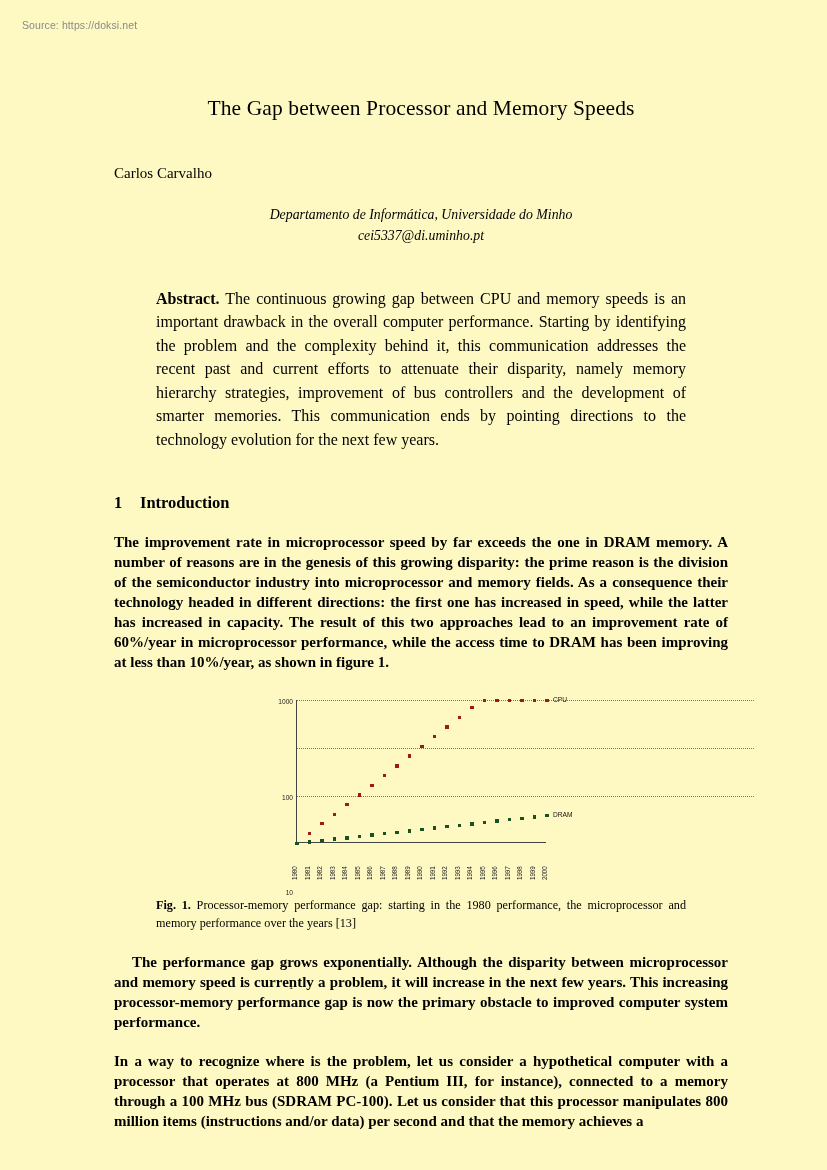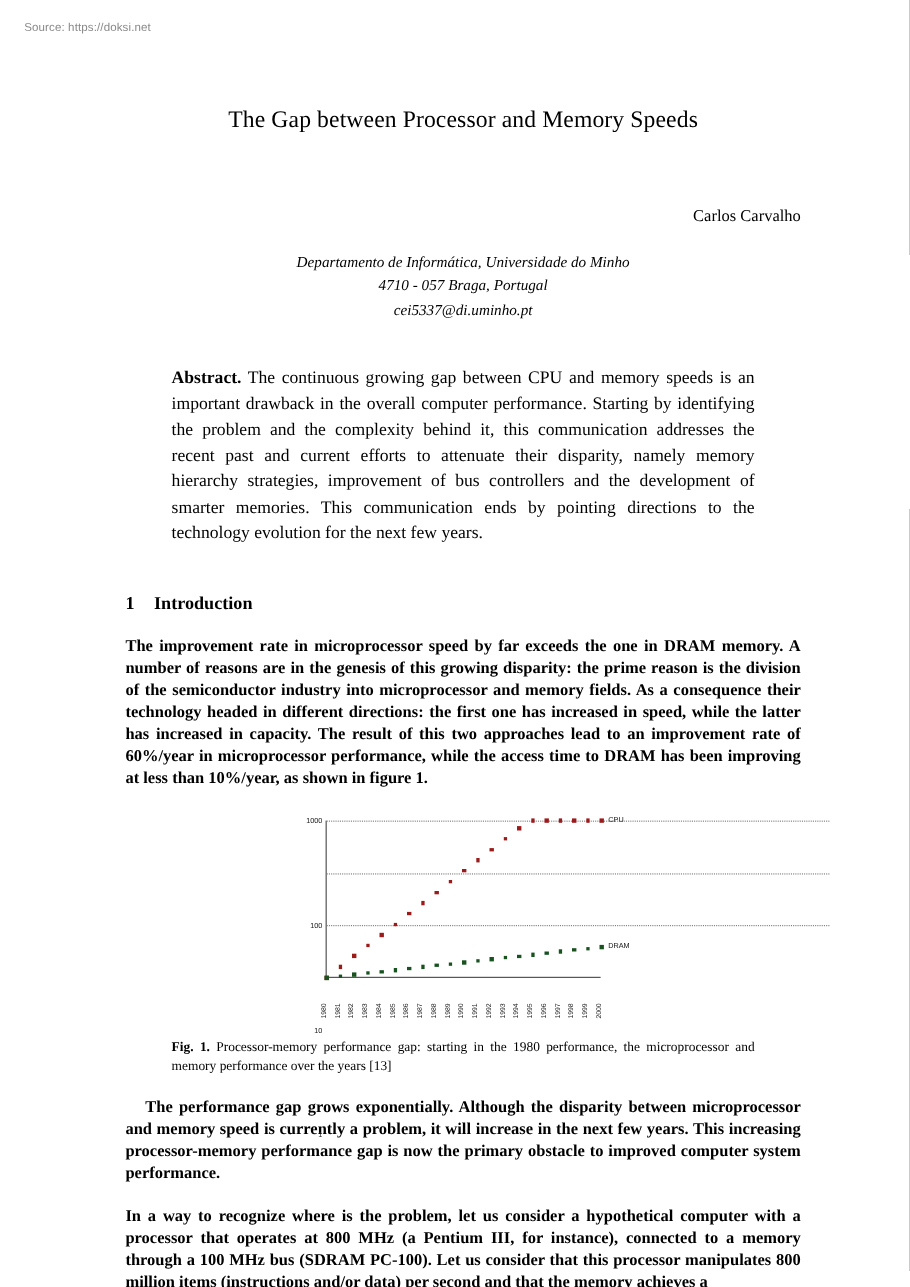--- a/index.html
+++ b/index.html
@@ -7,21 +7,21 @@
     padding: 0;
     background: #8d8d8d;
   }
   body {
     font-family: "Liberation Serif", serif;
   }
   .page {
     position: relative;
     width: 827px;
     height: 1170px;
-    background: #ffffff;
+    background: #fef9c3;
     overflow: hidden;
     margin: 0 auto;
   }
   .source-line {
     position: absolute;
     top: 19px;
     left: 22px;
     font-family: "Liberation Sans", sans-serif;
     font-size: 10.5px;
     color: #8a8a8a;
@@ -36,23 +36,23 @@
   .doc-title {
     font-size: 21.5px;
     font-weight: normal;
     text-align: center;
     letter-spacing: 0.1px;
     margin: 0 0 0 0;
     padding-top: 6px;
     color: #000;
   }
   .author {
-    text-align: right;
+    text-align: left;
     font-size: 15px;
-    margin-top: 68px;
+    margin-top: 44px;
     color: #000;
   }
   .affil {
     text-align: center;
     font-style: italic;
     font-size: 13.8px;
     margin-top: 22px;
     line-height: 1.55;
     color: #000;
   }
@@ -186,21 +186,20 @@
   <div class="source-line">Source: https://doksi.net</div>
 
   <div class="content">
 
     <h1 class="doc-title">The Gap between Processor and Memory Speeds</h1>
 
     <div class="author">Carlos Carvalho</div>
 
     <div class="affil">
       <div>Departamento de Informática, Universidade do Minho</div>
-      <div>4710 - 057 Braga, Portugal</div>
       <div>cei5337@di.uminho.pt</div>
     </div>
 
     <div class="abstract">
       <span class="lead">Abstract.</span>
       <span>The continuous growing gap between CPU and memory speeds is an important drawback in the overall computer performance. Starting by identifying the problem and the complexity behind it, this communication addresses the recent past and current efforts to attenuate their disparity, namely memory hierarchy strategies, improvement of bus controllers and the development of smarter memories. This communication ends by pointing directions to the technology evolution for the next few years.</span>
     </div>
 
     <h2 class="section">
       <span class="num">1</span><span>Introduction</span>

